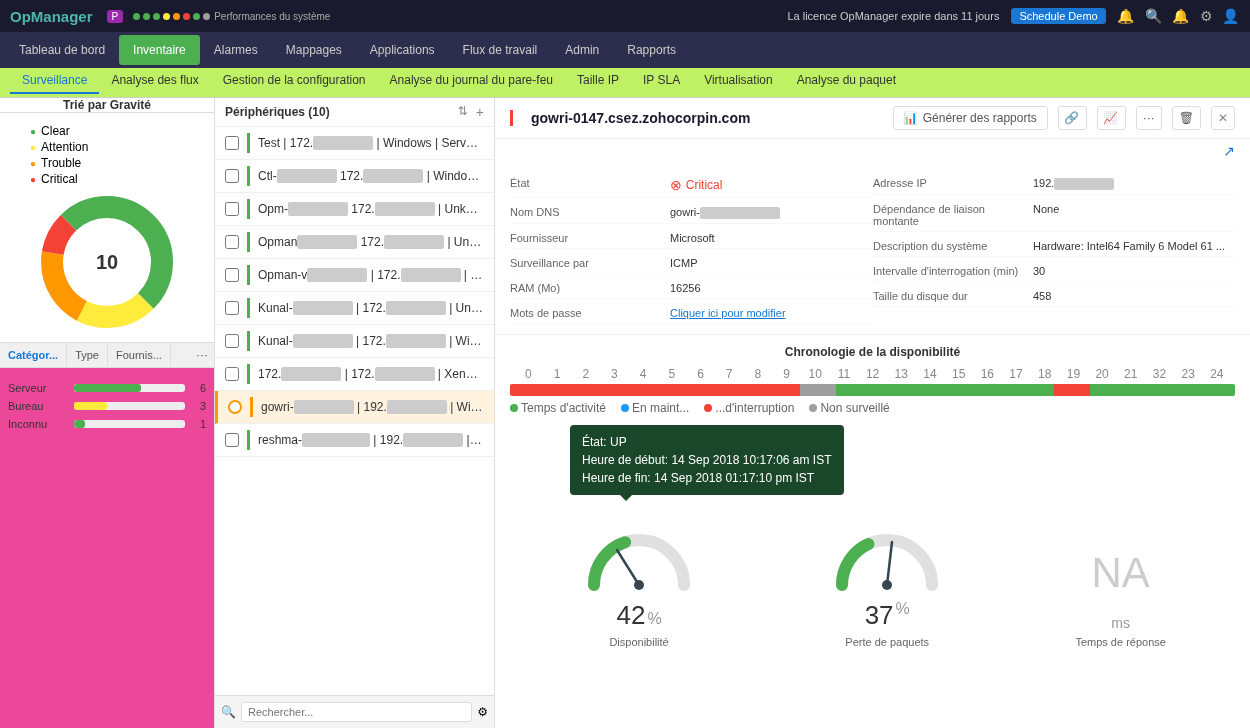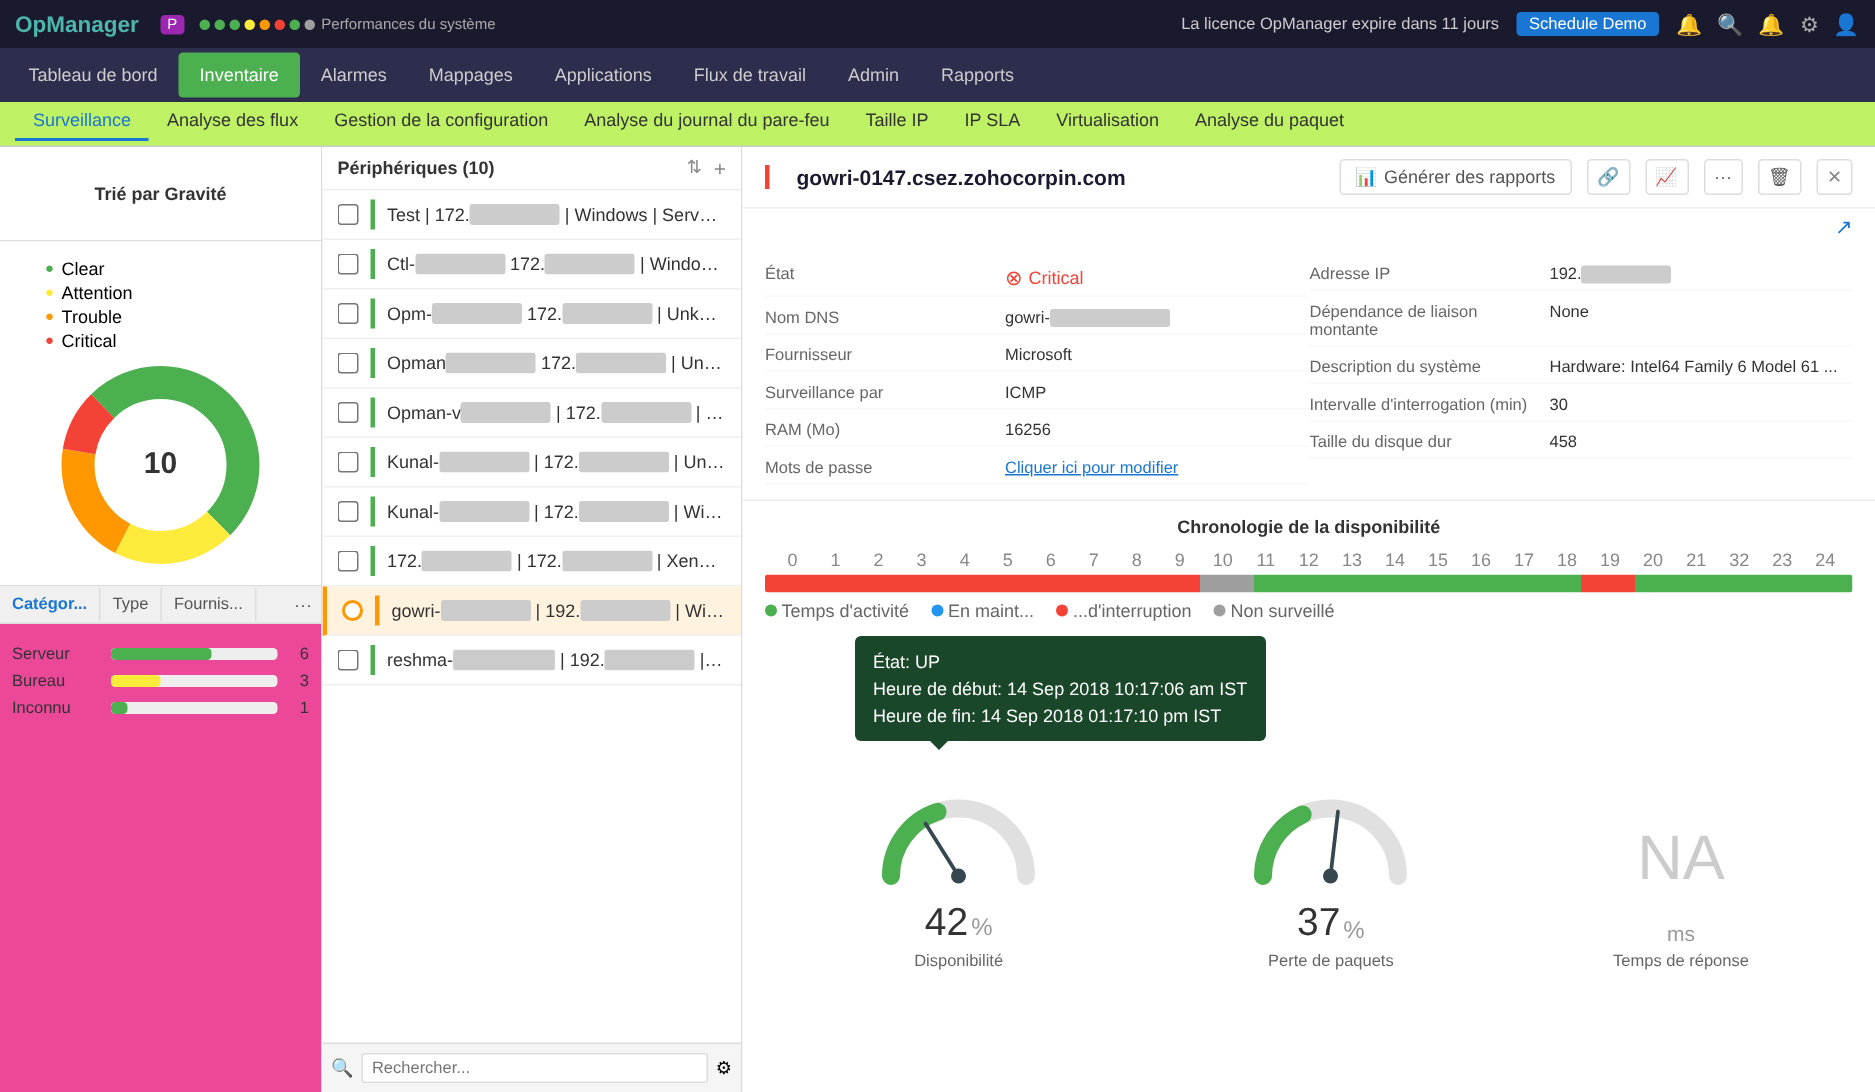--- a/index.html
+++ b/index.html
@@ -23,21 +23,21 @@
     
     .subnav { display: flex; background: #bef264; height: 30px; align-items: flex-start; padding: 0 10px; border-bottom: 1px solid #ccc; }
     .subnav-item { padding: 5px 12px; color: #333; cursor: pointer; font-size: 12px; }
     .subnav-item.active { color: #1976d2; border-bottom: 2px solid #1976d2; }
 
     
     .main { display: flex; height: calc(728px - 98px); }
 
     
     .left-panel { width: 215px; background: #f5f5f5; border-right: 1px solid #ddd; display: flex; flex-direction: column; }
-    .left-header { background: white; padding: 24px; text-align: center; font-weight: bold; font-size: 12px; color: #333; border-bottom: 1px solid #ddd; }
+    .left-header { background: white; padding: 0; text-align: center; font-weight: bold; font-size: 12px; color: #333; border-bottom: 1px solid #ddd; }
 
     
     .donut-area { background: white; padding: 10px; display: flex; flex-direction: column; align-items: center; border-bottom: 1px solid #ddd; }
     .donut-labels { display: flex; flex-direction: column; align-items: flex-start; font-size: 11px; margin-bottom: 5px; width: 100%; padding-left: 20px; }
     .donut-label-row { display: flex; align-items: center; gap: 5px; margin: 1px 0; }
     .donut-chart-container { position: relative; width: 140px; height: 140px; }
     .donut-center { position: absolute; top: 50%; left: 50%; transform: translate(-50%, -50%); font-size: 20px; font-weight: bold; color: #333; }
 
     
     .cat-tabs { display: flex; background: #f0f0f0; border-bottom: 1px solid #ddd; align-items: center; }
@@ -472,21 +472,21 @@
         <span class="gauge-label">Disponibilité</span>
       </div>
 
       <div class="gauge-item">
         <svg class="gauge-svg" viewBox="0 0 120 75">
           <path d="M 15 65 A 45 45 0 0 1 105 65" fill="none" stroke="#e0e0e0" stroke-width="12" stroke-linecap="round"></path>
           <path d="M 15 65 A 45 45 0 0 1 105 65" fill="none" stroke="#4caf50" stroke-width="12" stroke-linecap="round" stroke-dasharray="141.4" stroke-dashoffset="90"></path>
           <line x1="60" y1="65" x2="65" y2="22" stroke="#37474f" stroke-width="2.5" stroke-linecap="round"></line>
           <circle cx="60" cy="65" r="5" fill="#37474f"></circle>
         </svg>
-        <div style="display:flex;align-items:flex-end;gap:2px;">
+        <div style="display:flex;align-items:flex-start;gap:2px;">
           <span style="font-size:26px;font-weight:300;color:#333;">37</span>
           <span style="font-size:16px;color:#999;">%</span>
         </div>
         <span class="gauge-label">Perte de paquets</span>
       </div>
 
       <div class="gauge-item">
         <div style="font-size:42px;font-weight:300;color:#ccc;height:75px;display:flex;align-items:center;">NA</div>
         <span style="font-size:14px;color:#999;">ms</span>
         <span class="gauge-label">Temps de réponse</span>

